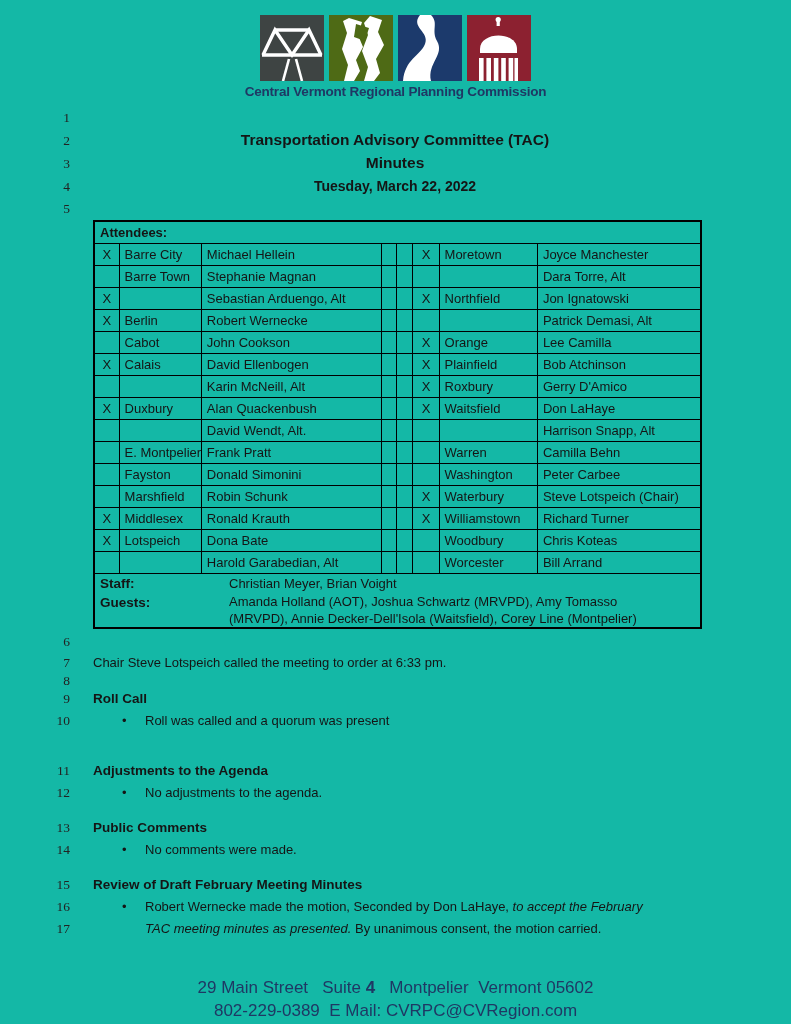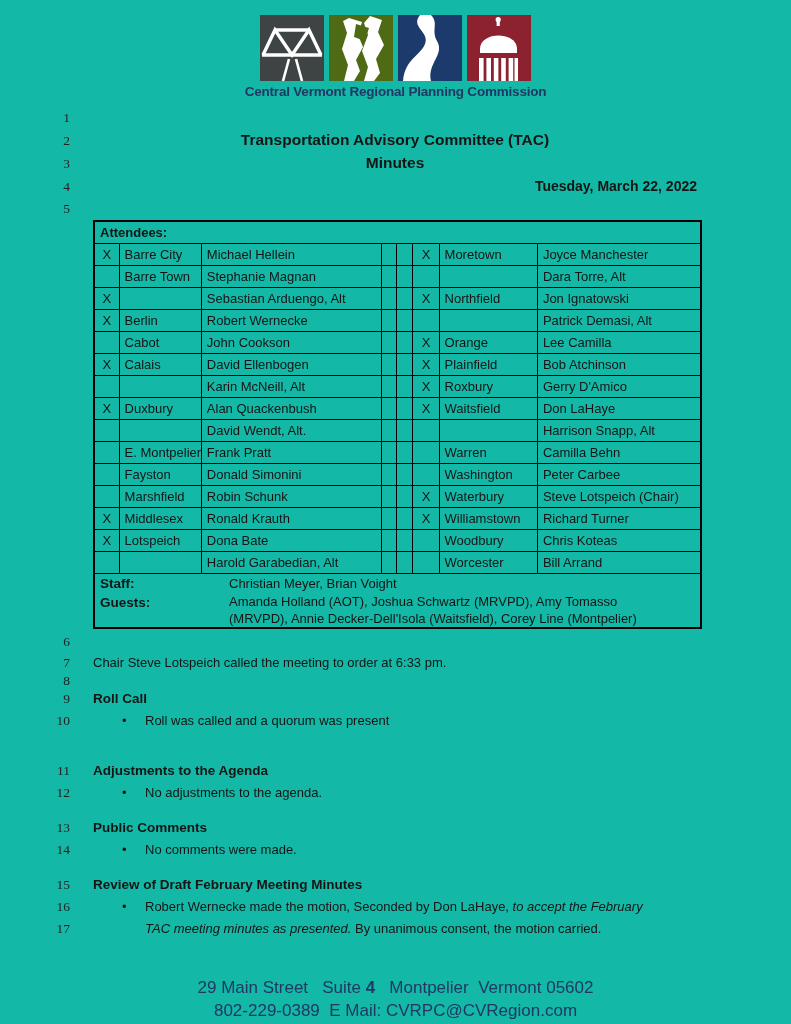--- a/index.html
+++ b/index.html
@@ -19,21 +19,21 @@
   }
   
   .lines { margin-top: 8px; }
   .ln-row { display: flex; align-items: baseline; min-height: 22px; line-height: 22px; }
   .ln-num {
     flex: none; width: 70px; text-align: right;
     font-family: "Liberation Serif", serif; font-size: 13.5px; color: #222;
   }
   .ln-content { flex: none; width: 604px; margin-left: 23px; }
   .t-main { text-align: center; font-weight: bold; font-size: 15.5px; }
-  .t-date { text-align: right; font-weight: bold; font-size: 14px; }
+  .t-date { text-align: center; font-weight: bold; font-size: 14px; }
   .h-bold { font-weight: bold; font-size: 13.5px; }
   .short { min-height: 15px; line-height: 15px; }
   .mt12 { margin-top: 28px; }
   .mt13 { margin-top: 13px; }
   .bullet-line { display: flex; padding-left: 29px; }
   .bullet-dot { flex: none; width: 23px; }
   .cont-line { padding-left: 52px; }
   
   table.attendees {
     border-collapse: collapse; table-layout: fixed;

